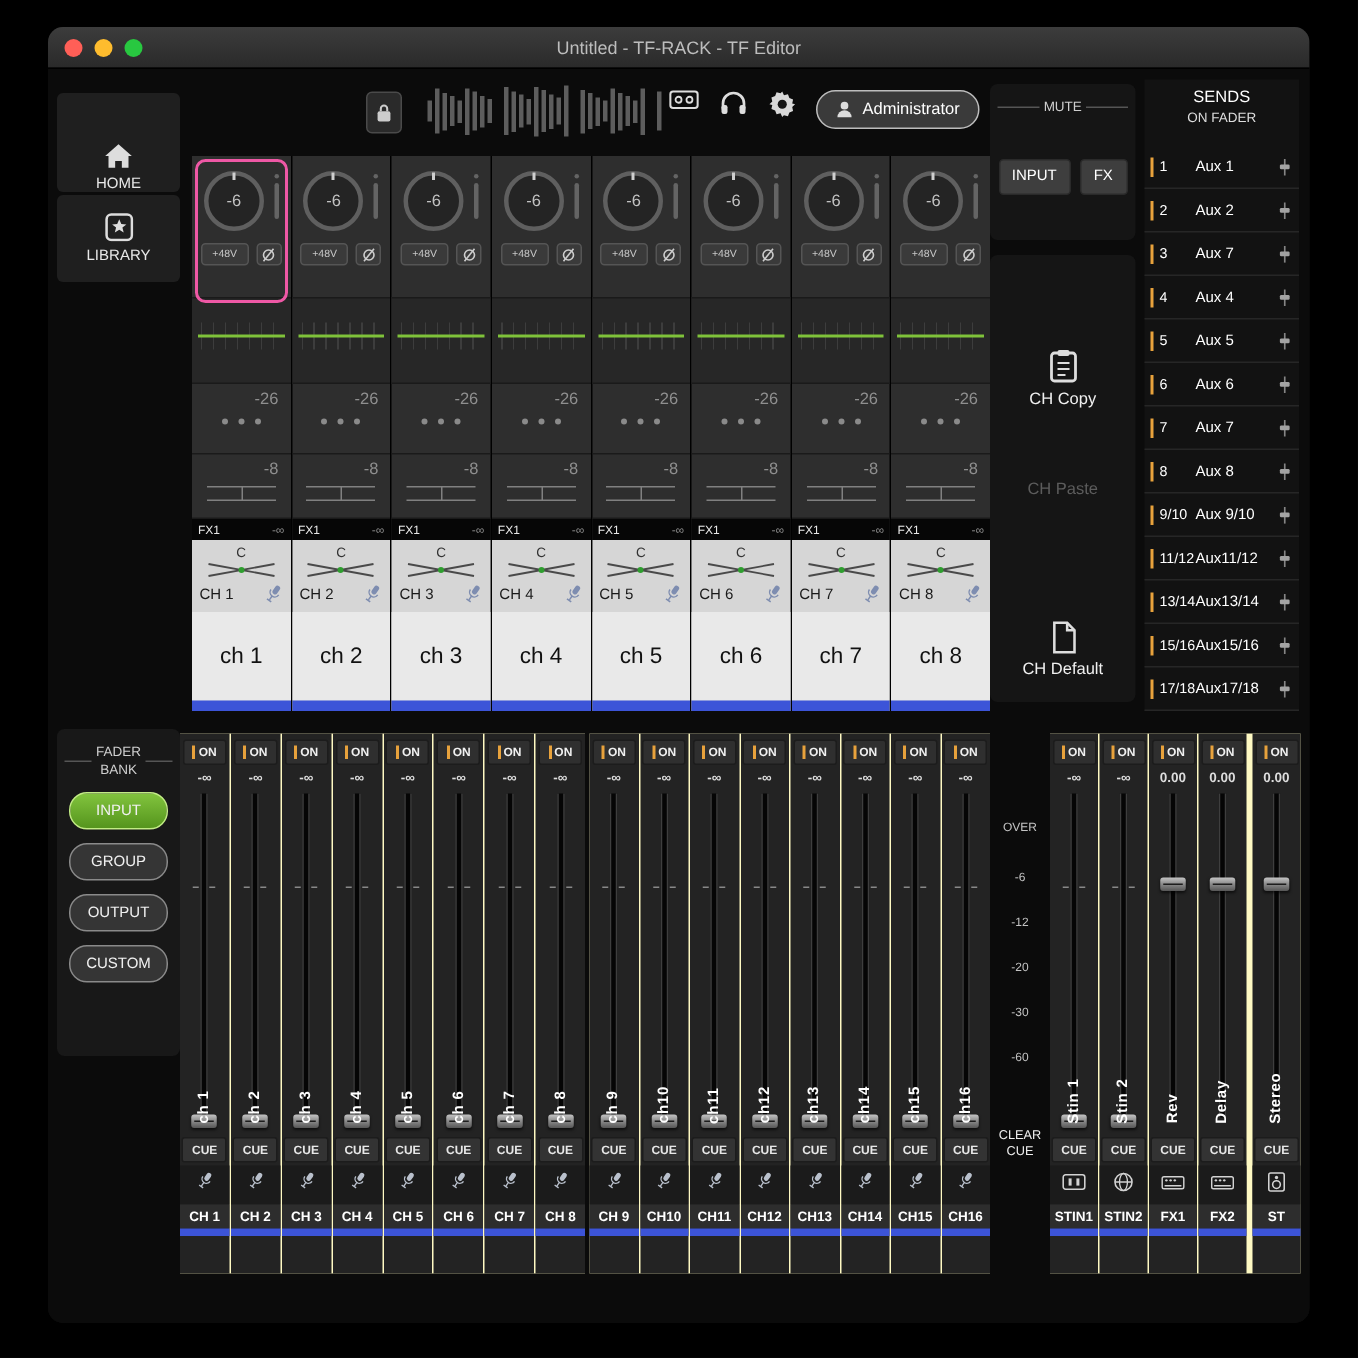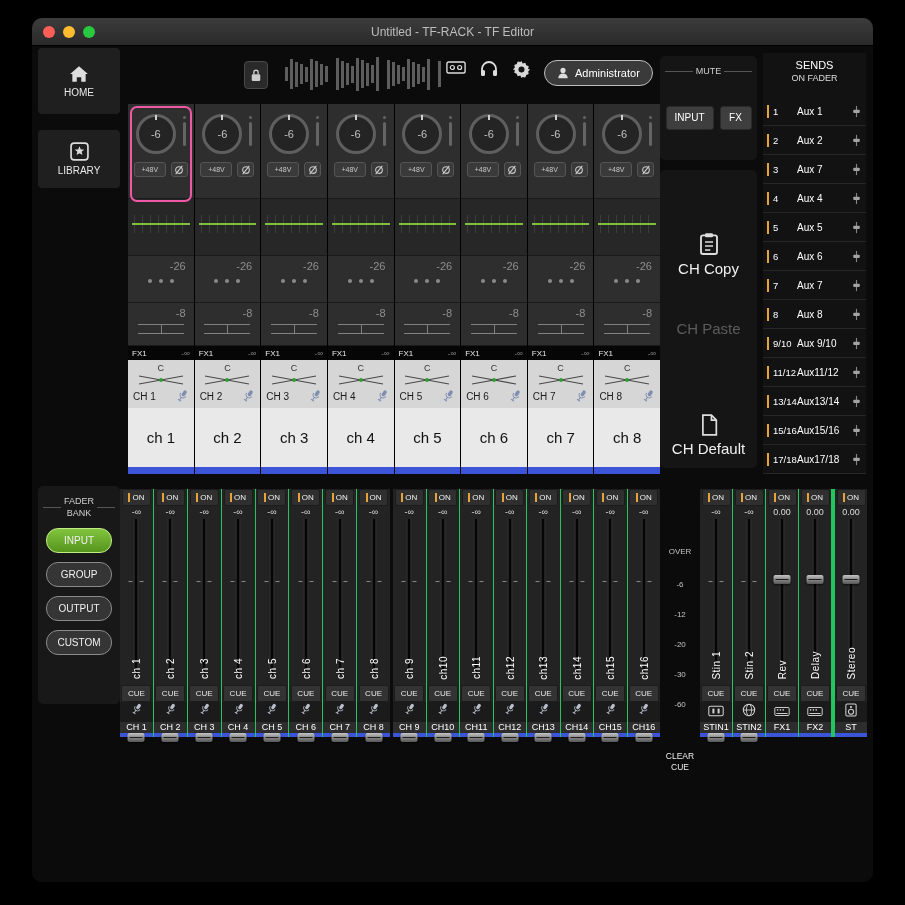--- a/index.html
+++ b/index.html
@@ -13,21 +13,21 @@
   .tl{width:12px;height:12px;border-radius:50%;}
   .tl.red{background:#ff5f57}.tl.yellow{background:#febc2e}.tl.green{background:#28c840}
   .wtitle{flex:1;text-align:center;font-size:12px;color:#bdbdbd;}
   .content{position:relative;height:836px;background:#0b0b0b;}
 
   
   .sidebar{position:absolute;left:0;top:0;width:94px;height:100%;}
   .side-btn{position:absolute;left:6px;width:82px;background:#1f1f1f;border-radius:4px;display:flex;
             flex-direction:column;align-items:center;justify-content:center;gap:4px;color:#e8e8e8;
             font-size:10px;cursor:pointer;}
-  .side-btn.home{top:2px;height:66px;}
+  .side-btn.home{top:16px;height:66px;justify-content:flex-end;}
   .side-btn.library{top:84px;height:58px;}
   .side-panel{position:absolute;left:6px;width:82px;background:#181818;border-radius:5px;}
   .connect-panel{top:155px;height:215px;}
   .fbank-panel{top:440px;height:218px;}
   .panel-hdr{display:flex;align-items:center;gap:3px;color:#cfcfcf;font-size:9px;padding:10px 5px 0;}
   .panel-hdr::before,.panel-hdr::after{content:'';flex:1;height:1px;background:#555;}
   .panel-hdr .ph-in{text-align:center;line-height:1.3;}
   .panel-hdr .ph-in span{display:block;}
   .offline-btn{margin:46px auto 0;width:60px;height:26px;border:1px solid #9a9a9a;border-radius:13px;
                background:#2e2e2e;color:#fff;font-size:10px;display:flex;align-items:center;
@@ -99,37 +99,37 @@
           align-items:center;justify-content:center;}
   .bluebar{height:7px;background:#3c54d8;}
 
   
   .mute-panel{position:absolute;left:628px;top:10px;width:97px;height:104px;background:#151515;border-radius:5px;}
   .mute-btns{display:flex;gap:6px;justify-content:center;margin-top:28px;}
   .mute-btn{height:22px;border-radius:3px;background:#3e3e3e;color:#fff;font-size:10px;display:flex;
             align-items:center;justify-content:center;border:1px solid #2a2a2a;cursor:pointer;}
   .mute-btn.inp{width:46px;} .mute-btn.fx{width:30px;}
   .chops-panel{position:absolute;left:628px;top:124px;width:97px;height:298px;background:#151515;border-radius:5px;}
-  .chop{position:absolute;left:0;right:0;text-align:center;color:#f0f0f0;font-size:15px;cursor:pointer;}
+  .chop{position:absolute;left:0;right:0;text-align:center;color:#f0f0f0;font-size:11px;cursor:pointer;}
   .chop .cicon{display:block;margin:0 auto 4px;width:24px;}
   .chop.copy{top:62px;} .chop.paste{top:150px;color:#5c5c5c;} .chop.def{top:244px;}
 
   .sends-panel{position:absolute;left:731px;top:7px;width:103px;height:421px;background:#121212;}
   .sends-hdr{padding-top:6px;text-align:center;color:#fff;}
   .sh1{font-size:11px;} .sh2{font-size:9px;color:#ddd;margin-top:2px;}
   #sends-list{position:absolute;top:44px;left:0;right:0;}
   .send-row{height:28px;display:flex;align-items:center;padding:0 3px 0 4px;border-bottom:1px solid #262626;cursor:pointer;}
   .sbar{width:2px;height:13px;background:#e8a23c;margin-right:4px;}
   .snum{min-width:24px;font-size:9.5px;color:#fff;}
   .slabel{flex:1;font-size:10px;color:#fff;white-space:nowrap;}
   .sicon{opacity:.85;display:flex;}
 
   
   .faders{position:absolute;left:0;top:443px;right:0;height:340px;}
-  .bank{position:absolute;top:0;height:248px;display:flex;gap:1px;background:#22c55e;}
+  .bank{position:absolute;top:0;height:360px;display:flex;gap:1px;background:#fef9c3;font-weight:bold;}
   #bank1{left:88px;width:270px;}
   #bank2{left:361px;width:267px;}
   #masters{left:668px;width:167px;}
   #masters .fstrip:last-child{margin-left:3px;}
   #masters .iconrow{color:#d3d3d3;}
   .fstrip{background:#232323;display:flex;flex-direction:column;position:relative;flex:1;}
   .onrow{height:24px;display:flex;align-items:center;justify-content:center;}
   .onbtn{width:27px;height:15px;background:#2f2f2f;border:1px solid #1c1c1c;border-radius:2px;display:flex;
          align-items:center;justify-content:center;gap:2px;color:#f0f0f0;font-size:8px;cursor:pointer;}
   .obar{width:2px;height:9px;background:#e8a23c;}

